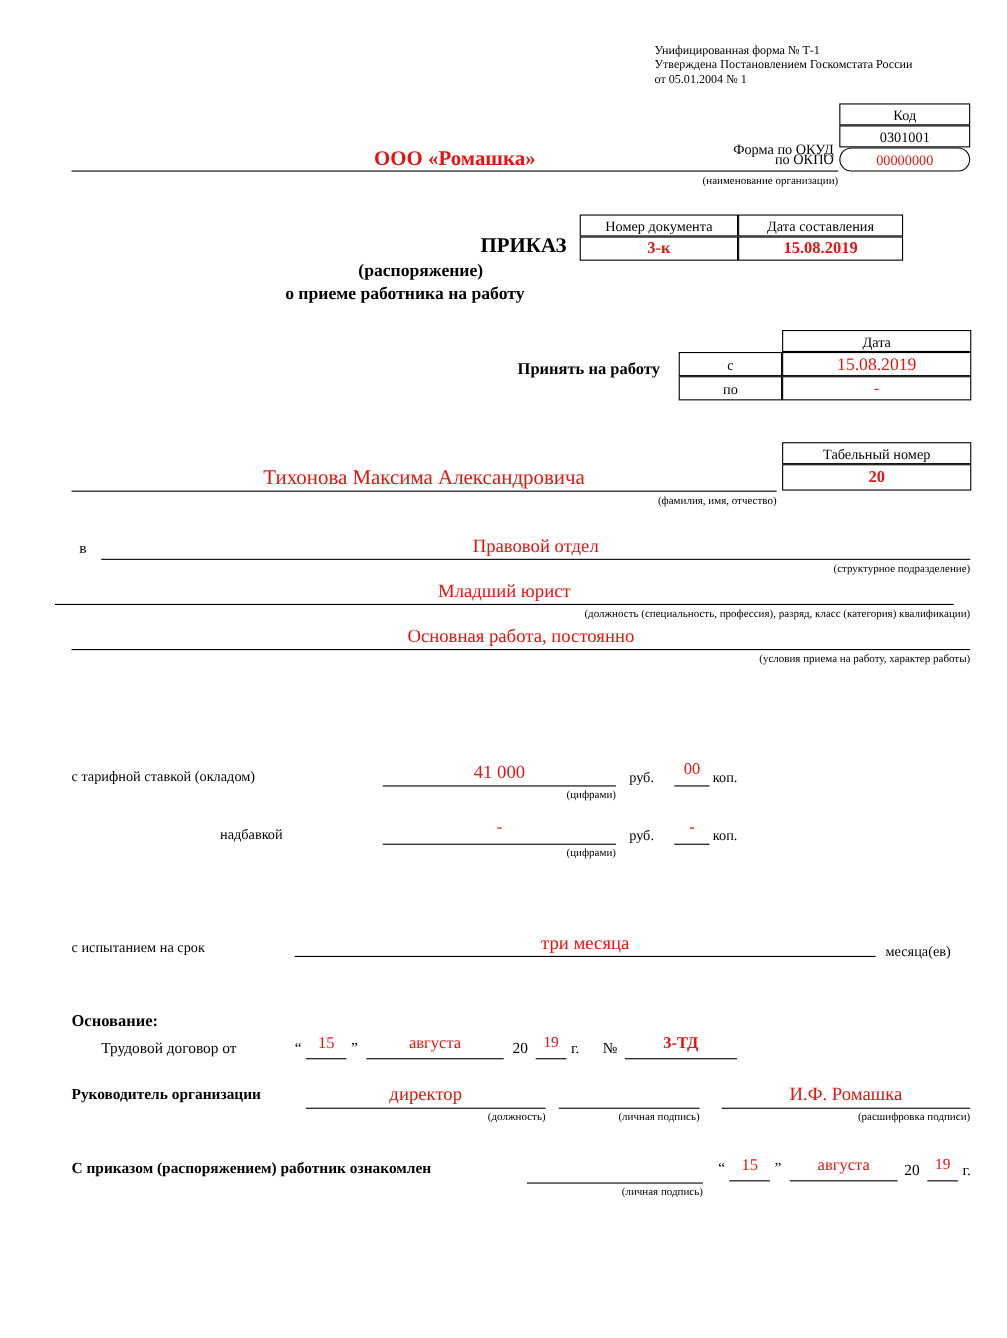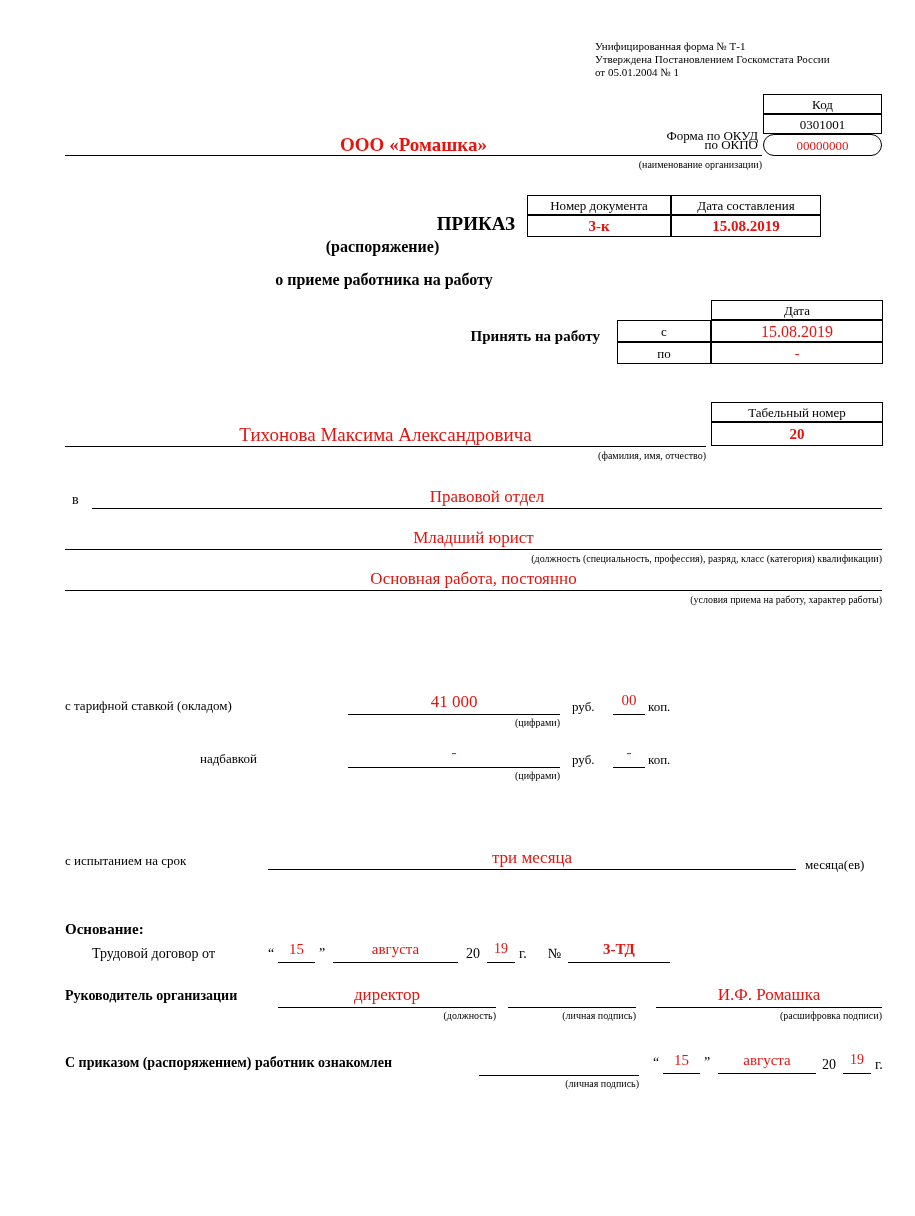--- a/index.html
+++ b/index.html
@@ -95,21 +95,21 @@
   </div>
   <div class="abs box" style="left:527px; top:215px; width:144px; height:22px;">
     <span class="valred" style="font-size:15px; line-height:21px;">3-к</span>
   </div>
   <div class="abs box" style="left:671px; top:215px; width:150px; height:22px;">
     <span class="valred" style="font-size:15px; line-height:21px;">15.08.2019</span>
   </div>
 
   <div class="abs bold" style="left:300px; top:213px; width:215px; text-align:right; font-size:19px;">ПРИКАЗ</div>
   <div class="abs bold center" style="left:250px; top:238px; width:265px; font-size:16px;">(распоряжение)</div>
-  <div class="abs bold center" style="left:180px; top:259px; width:408px; font-size:16px;margin-top:12px;">о приеме работника на работу</div>
+  <div class="abs bold center" style="left:164px; top:259px; width:408px; font-size:16px;">о приеме работника на работу</div>
 
   <div class="abs box" style="left:711px; top:300px; width:172px; height:20px;">
     <span style="font-size:13px; line-height:19px;">Дата</span>
   </div>
   <div class="abs box" style="left:617px; top:320px; width:94px; height:22px;">
     <span style="font-size:13px; line-height:21px;">с</span>
   </div>
   <div class="abs box" style="left:711px; top:320px; width:172px; height:22px;">
     <span class="red" style="font-size:16px; line-height:21px;">15.08.2019</span>
   </div>
@@ -130,22 +130,23 @@
 
   <div class="abs fillline" style="left:65px; top:427px; width:641px; height:20px;">
     <div class="bigred" style="position:relative; top:-3px;">Тихонова Максима Александровича</div>
   </div>
   <div class="abs labelcap" style="left:65px; top:450px; width:641px;">(фамилия, имя, отчество)</div>
 
   <div class="abs" style="left:72px; top:492px; font-size:14px;">в</div>
   <div class="abs fillline" style="left:92px; top:489px; width:790px; height:20px;">
     <div class="midred" style="position:relative; top:-2px;">Правовой отдел</div>
   </div>
-
-  <div class="abs fillline" style="left:65px; top:530px; width:817px; height:20px;">
+  <div class="abs labelcap" style="left:92px; top:512px; width:790px;">(структурное подразделение)</div>
+
+  <div class="abs fillline" style="left:50px; top:530px; width:817px; height:20px;">
     <div class="midred" style="position:relative; top:-2px;">Младший юрист</div>
   </div>
   <div class="abs labelcap" style="left:65px; top:553px; width:817px;">(должность (специальность, профессия), разряд, класс (категория) квалификации)</div>
 
   <div class="abs fillline" style="left:65px; top:571px; width:817px; height:20px;">
     <div class="midred" style="position:relative; top:-2px;">Основная работа, постоянно</div>
   </div>
   <div class="abs labelcap" style="left:65px; top:594px; width:817px;">(условия приема на работу, характер работы)</div>
 
   <div class="abs" style="left:65px; top:698px; font-size:13px;">с тарифной ставкой (окладом)</div>

